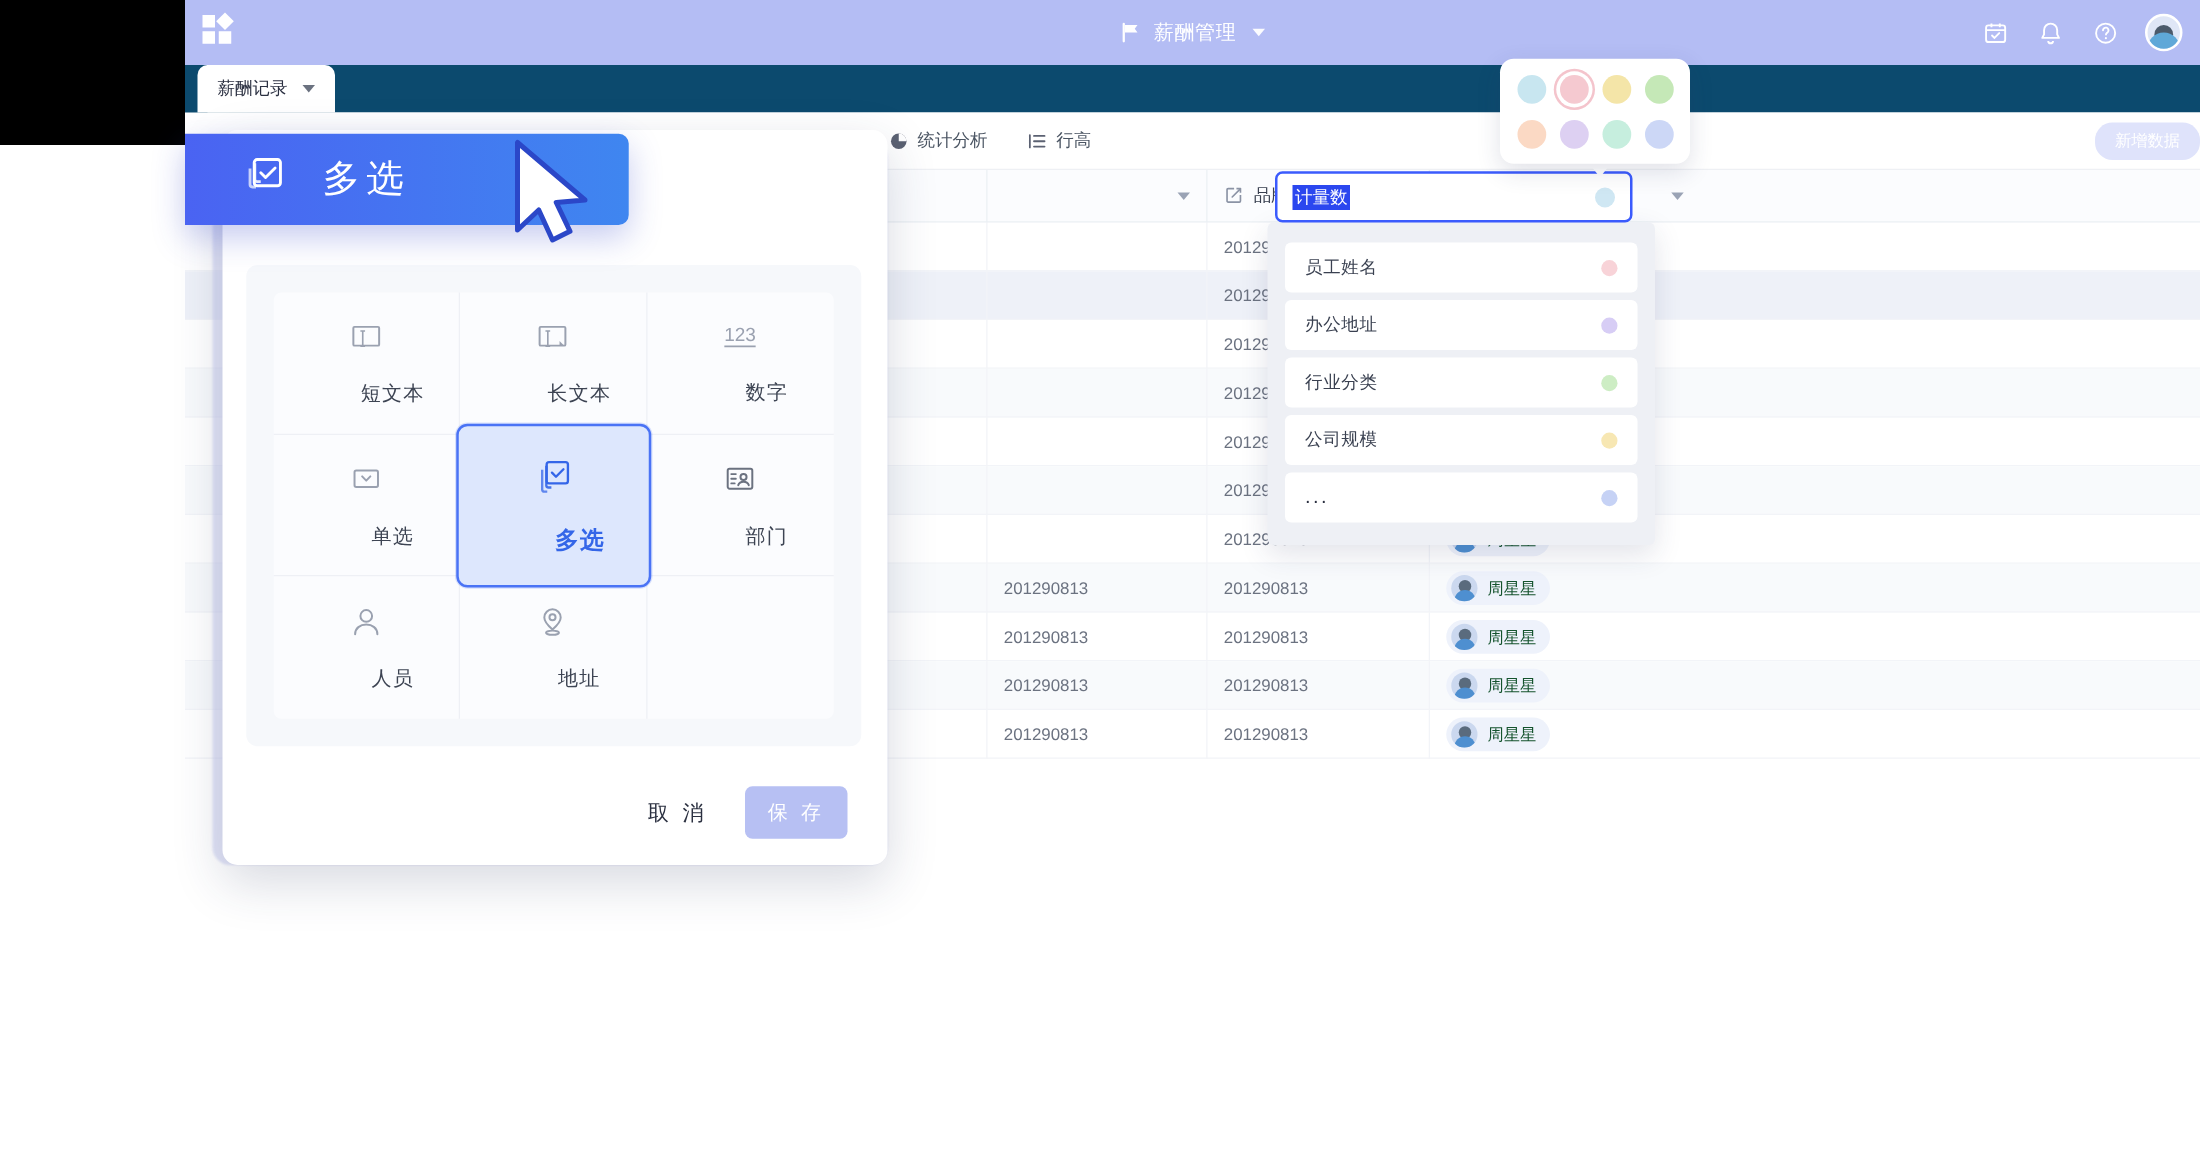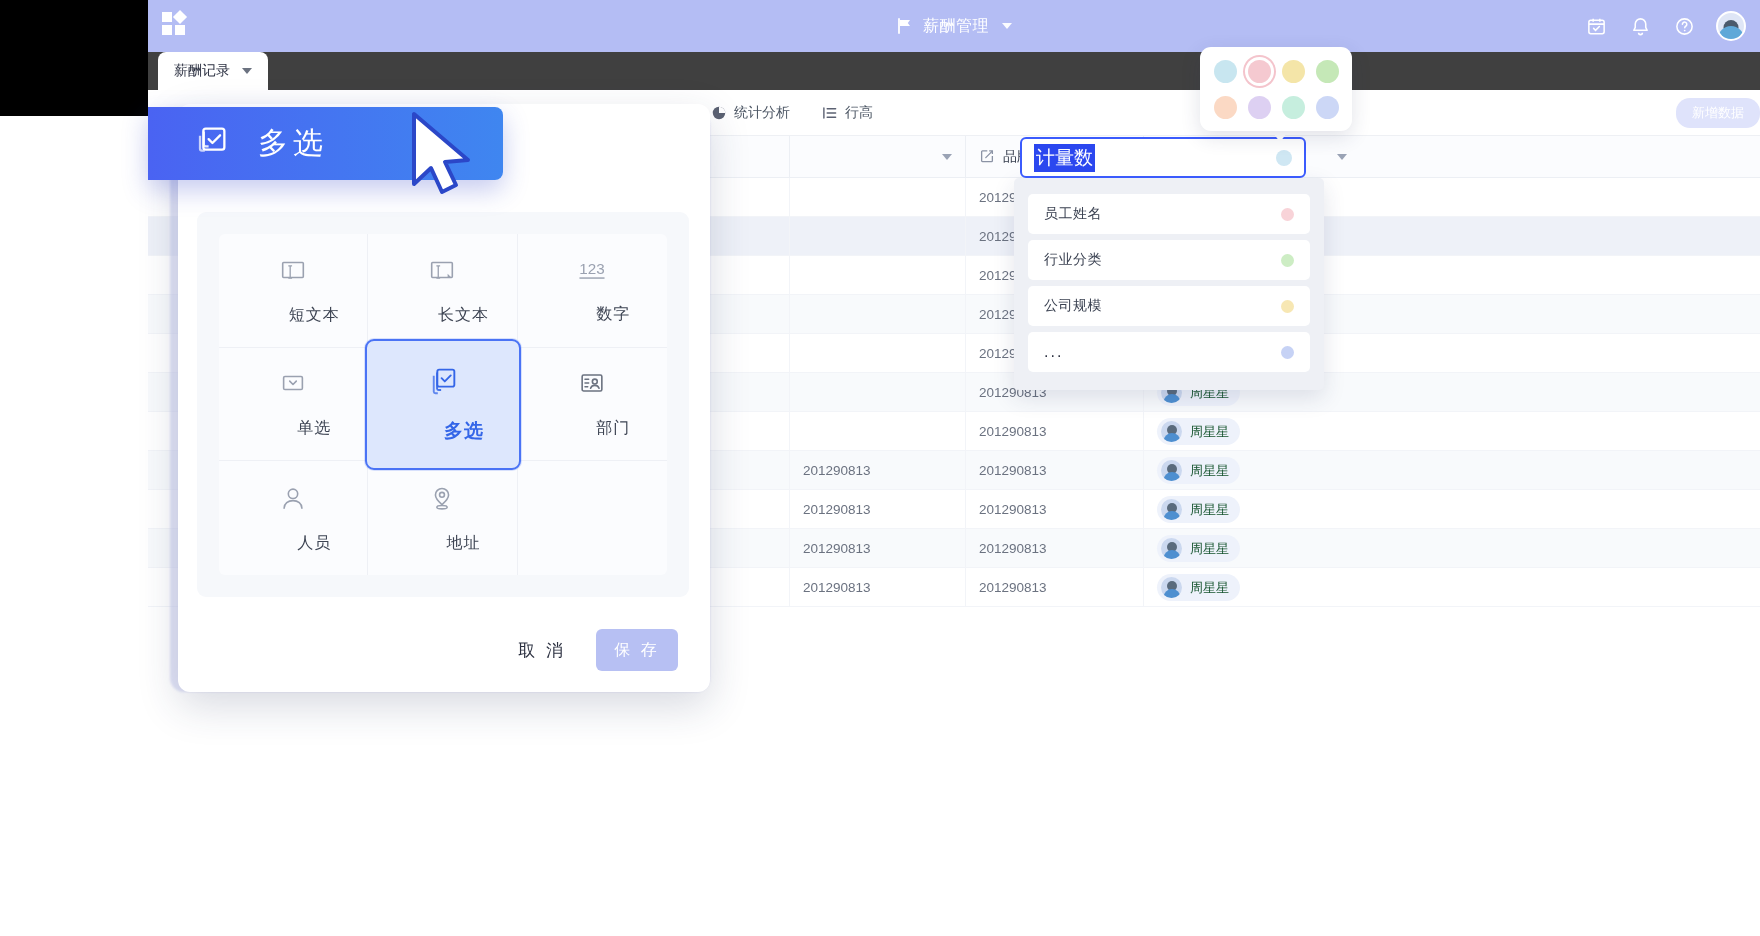--- a/index.html
+++ b/index.html
@@ -44,21 +44,21 @@
   .header-actions { position:absolute; right:14px; top:0; height:52px; display:flex; align-items:center; gap:20px; }
   .hi { width:24px; height:24px; display:flex; align-items:center; justify-content:center; cursor:pointer; }
   .avatar {
     width:30px;height:30px;border-radius:50%;overflow:hidden;
     background:#dfe6f6; border:2px solid #ffffff; position:relative; cursor:pointer;
   }
   .avatar .face { position:absolute; left:50%; top:7px; transform:translateX(-50%); width:15px;height:15px;border-radius:50%; background:#4b5a6b; }
   .avatar .body { position:absolute; left:50%; bottom:-3px; transform:translateX(-50%); width:26px;height:16px;border-radius:13px 13px 0 0; background:#5fa8d8; }
 
   
-  .tabbar { position:absolute; left:0; top:52px; width:1612px; height:38px; background:#404040; }
+  .tabbar { position:absolute; left:0; top:52px; width:1612px; height:38px; background:#0c4a6e; }
   .tab {
     position:absolute; left:10px; top:0; height:38px; min-width:100px; padding:0 16px;
     background:#fff; border-radius:8px 8px 0 0; display:flex; align-items:center; gap:12px;
     font-size:14px; color:#2c3142; cursor:pointer;
   }
   .tab .caret { width:0;height:0;border-left:5px solid transparent;border-right:5px solid transparent;border-top:6px solid #6b7280; }
 
   
   .toolbar {
     position:absolute; left:0; top:90px; width:1612px; height:46px; background:#ffffff;
@@ -96,21 +96,21 @@
   .person .pa .f { position:absolute; left:50%; top:4px; transform:translateX(-50%); width:10px;height:10px;border-radius:50%; background:#5a6b7d; }
   .person .pa .b { position:absolute; left:50%; bottom:-2px; transform:translateX(-50%); width:17px;height:11px;border-radius:9px 9px 0 0; background:#4e8fd0; }
   .person span { font-size:13px; color:#14532d; }
 
   
   .col-editor {
     position:absolute; left:872px; top:137px; width:286px; height:41px;
     background:#fff; border:2px solid #3b5bfd; border-radius:6px;
     display:flex; align-items:center; padding:0 12px; z-index:40;
   }
-  .col-editor .val { font-size:19px; color:#ffffff; background:#2b47ef; padding:1px 2px; }
+  .col-editor .val { font-size:14px; color:#ffffff; background:#2b47ef; padding:1px 2px; }
   .col-editor .swatch { margin-left:auto; width:16px;height:16px;border-radius:50%; background:#cfe7f3; cursor:pointer; }
 
   
   .suggest {
     position:absolute; left:866px; top:178px; width:310px; padding:10px 0 12px;
     background:#eef0f5; border-radius:5px; z-index:39;
     box-shadow:0 8px 22px rgba(40,50,90,.13);
   }
   .sg-item {
     height:40px; margin:6px 14px; background:#ffffff; border-radius:5px;
@@ -528,20 +528,24 @@
 
     <div class="col-editor">
       <span class="val">计量数</span>
       <span class="swatch"></span>
     </div>
 
     <div class="suggest" id="suggest">
         <div class="sg-item">
           <span class="t">员工姓名</span>
           <span class="dot" style="background: rgb(248, 211, 216);"></span>
+        </div>
+        <div class="sg-item">
+          <span class="t">办公地址</span>
+          <span class="dot" style="background: rgb(215, 205, 245);"></span>
         </div>
         <div class="sg-item">
           <span class="t">行业分类</span>
           <span class="dot" style="background: rgb(205, 237, 196);"></span>
         </div>
         <div class="sg-item">
           <span class="t">公司规模</span>
           <span class="dot" style="background: rgb(247, 231, 179);"></span>
         </div>
         <div class="sg-item">

